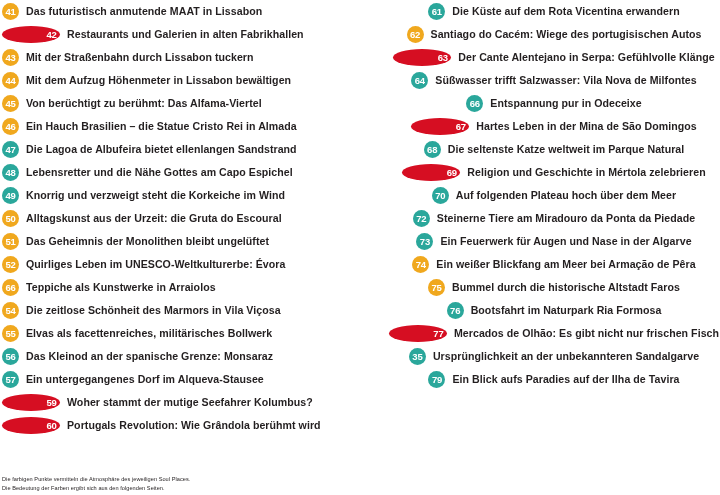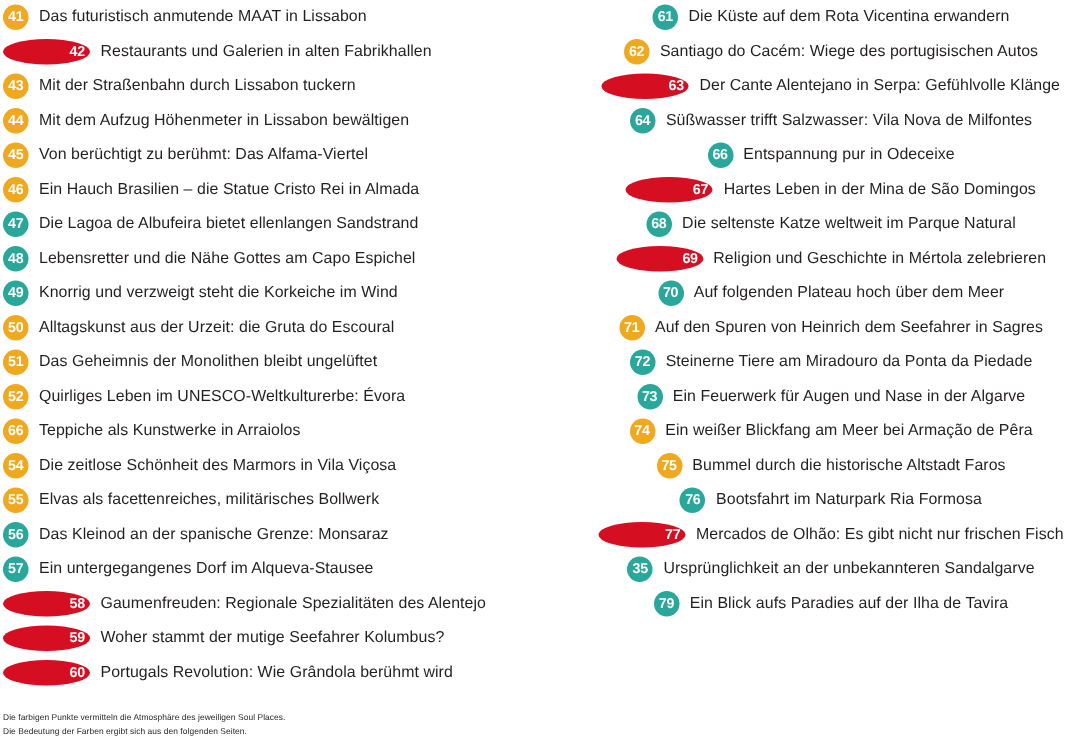--- a/index.html
+++ b/index.html
@@ -55,21 +55,21 @@
     text-align: center;
     letter-spacing: -0.2px;
     font-family: "Liberation Sans", sans-serif;
     -webkit-font-smoothing: antialiased;
   }
   .badge.orange { background: #F0A81E; }
   .badge.red    { background: #D60E22; padding-left: 41px; }
   .badge.teal   { background: #2AA79B; }
   .entry-label {
     font-size: 10.6px;
-    font-weight: normal;
+    font-weight: bold;
     color: #231F20;
     letter-spacing: 0.05px;
     white-space: nowrap;
     line-height: 23px;
   }
   .footnote {
     position: absolute;
     left: 2px;
     bottom: 3px;
     font-size: 5.6px;
@@ -148,24 +148,20 @@
         </div>
         <div class="entry">
           <div class="badge teal">56</div>
           <div class="entry-label">Das Kleinod an der spanische Grenze: Monsaraz</div>
         </div>
         <div class="entry">
           <div class="badge teal">57</div>
           <div class="entry-label">Ein untergegangenes Dorf im Alqueva-Stausee</div>
         </div>
         <div class="entry">
-          <div class="badge red">58</div>
-          <div class="entry-label">Gaumenfreuden: Regionale Spezialitäten des Alentejo</div>
-        </div>
-        <div class="entry">
           <div class="badge red">59</div>
           <div class="entry-label">Woher stammt der mutige Seefahrer Kolumbus?</div>
         </div>
         <div class="entry">
           <div class="badge red">60</div>
           <div class="entry-label">Portugals Revolution: Wie Grândola berühmt wird</div>
         </div>
       </div>
     <div class="column right" id="right-column">
         <div class="entry">
@@ -196,24 +192,20 @@
           <div class="badge teal">68</div>
           <div class="entry-label">Die seltenste Katze weltweit im Parque Natural</div>
         </div>
         <div class="entry">
           <div class="badge red">69</div>
           <div class="entry-label">Religion und Geschichte in Mértola zelebrieren</div>
         </div>
         <div class="entry">
           <div class="badge teal">70</div>
           <div class="entry-label">Auf folgenden Plateau hoch über dem Meer</div>
-        </div>
-        <div class="entry">
-          <div class="badge orange">71</div>
-          <div class="entry-label">Auf den Spuren von Heinrich dem Seefahrer in Sagres</div>
         </div>
         <div class="entry">
           <div class="badge teal">72</div>
           <div class="entry-label">Steinerne Tiere am Miradouro da Ponta da Piedade</div>
         </div>
         <div class="entry">
           <div class="badge teal">73</div>
           <div class="entry-label">Ein Feuerwerk für Augen und Nase in der Algarve</div>
         </div>
         <div class="entry">

